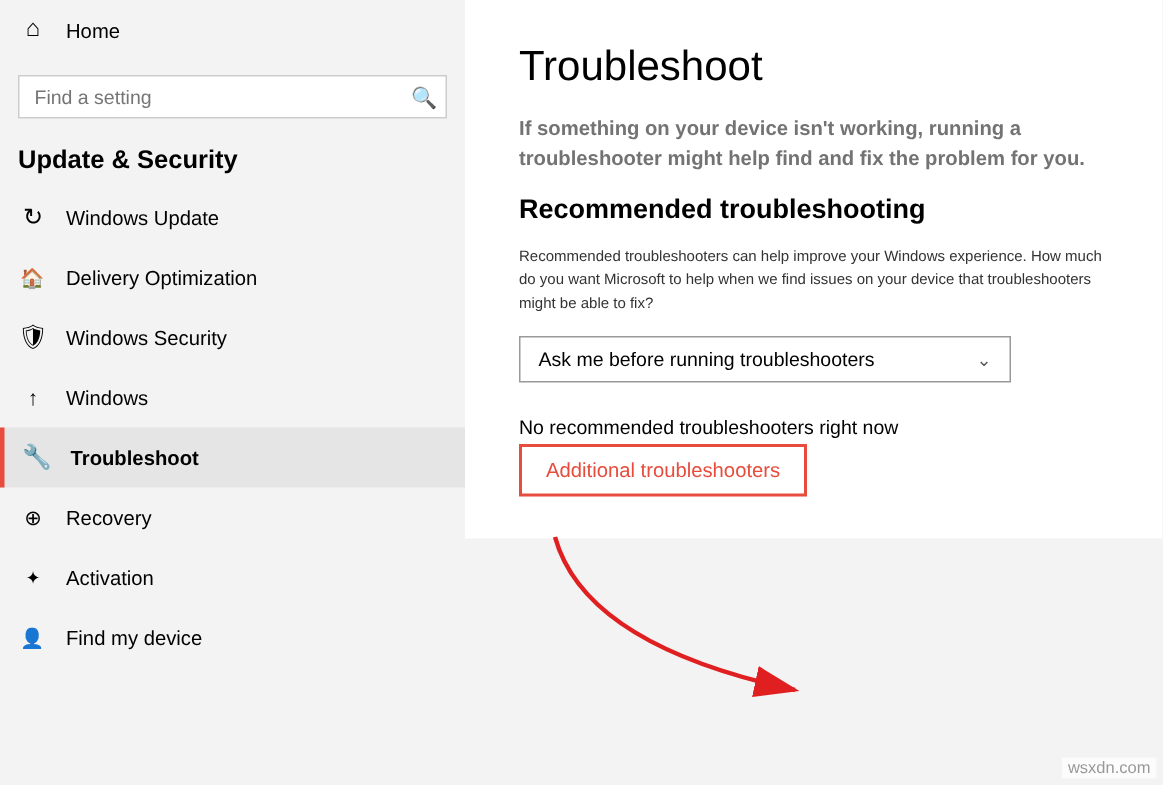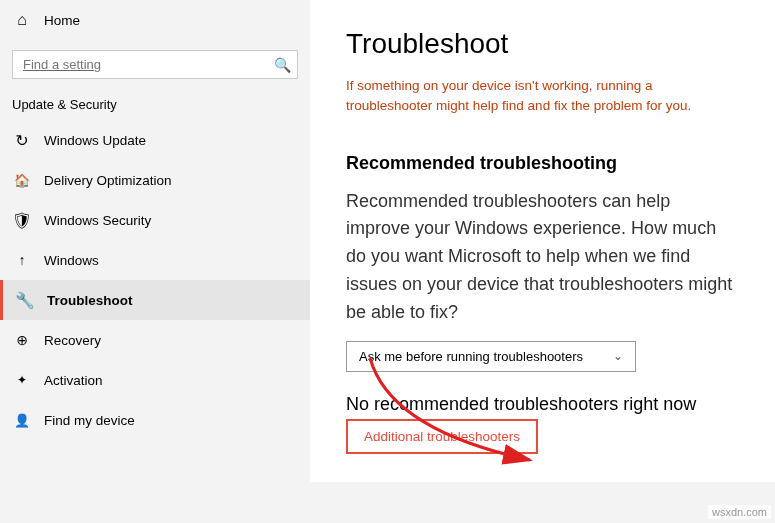--- a/index.html
+++ b/index.html
@@ -33,36 +33,35 @@
       position: relative;
     }
     .search-box input {
       width: 100%;
       padding: 6px 30px 6px 10px;
       border: 1px solid #ccc;
       background: #fff;
       font-size: 13px;
       color: #666;
       outline: none;
-      text-decoration: underline;
     }
     .search-box .search-icon-btn {
       position: absolute;
       right: 6px;
       top: 50%;
       transform: translateY(-50%);
       background: none;
       border: none;
       cursor: pointer;
       color: #555;
       font-size: 14px;
     }
     .sidebar-section-title {
-      font-size: 13px;
-      font-weight: 400;
+      font-size: 17px;
+      font-weight: 700;
       padding: 6px 12px 8px 12px;
       color: #000;
     }
     .sidebar-item {
       display: flex;
       align-items: center;
       padding: 10px 12px;
       cursor: pointer;
       font-size: 13.5px;
       color: #000;
@@ -93,55 +92,56 @@
       overflow-y: auto;
     }
     .main-title {
       font-size: 28px;
       font-weight: 300;
       color: #000;
       margin-bottom: 16px;
     }
     .main-desc {
       font-size: 13.5px;
-      color: #c2410c;
-      margin-bottom: 36px;
+      color: #737373;
+      margin-bottom: 12px;
       line-height: 1.5;
+      font-weight: bold;
     }
     .section-title {
       font-size: 18px;
       font-weight: 700;
       color: #000;
       margin-bottom: 14px;
     }
     .section-desc {
-      font-size: 18px;
+      font-size: 10px;
       color: #333;
       line-height: 1.55;
       margin-bottom: 14px;
     }
     .dropdown-select {
       display: flex;
       align-items: center;
       border: 1px solid #999;
       background: #fff;
       padding: 7px 12px;
       font-size: 13px;
       color: #000;
-      width: 290px;
+      width: 328px;
       justify-content: space-between;
       cursor: pointer;
       margin-bottom: 22px;
     }
     .dropdown-select .chevron {
       font-size: 12px;
       color: #555;
     }
     .no-troubleshooters {
-      font-size: 18px;
+      font-size: 13px;
       color: #000;
       margin-bottom: 4px;
     }
     .last-checked {
       font-size: 12.5px;
       color: #555;
       margin-bottom: 22px;
     }
     .view-history-link {
       font-size: 13.5px;

